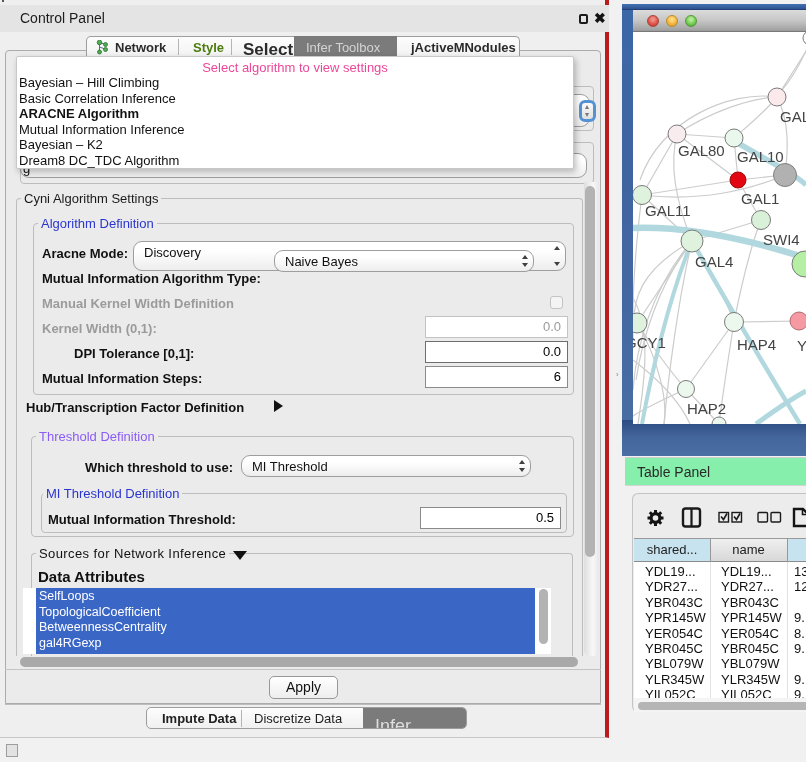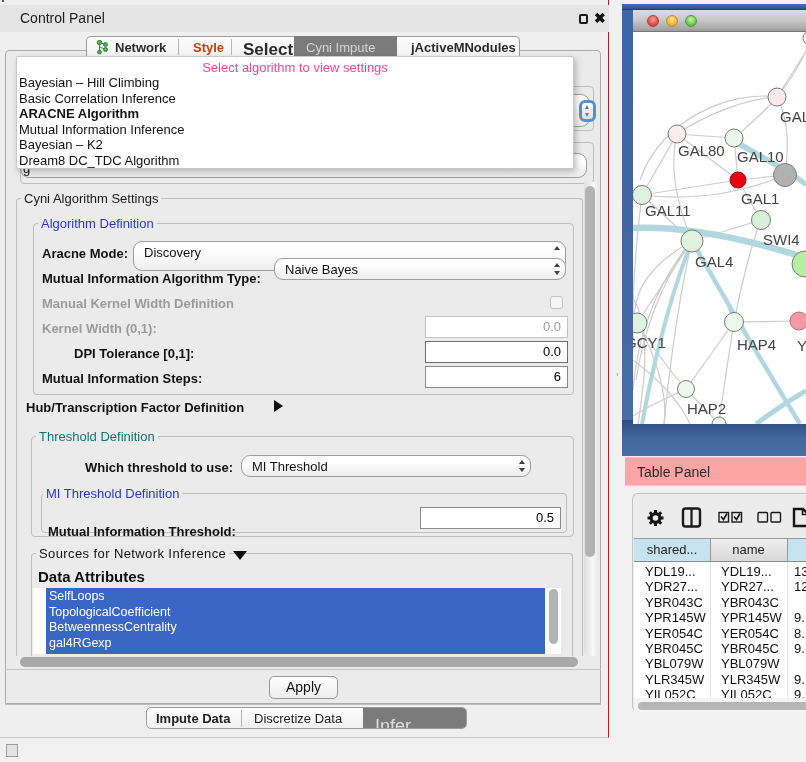--- a/index.html
+++ b/index.html
@@ -12,21 +12,21 @@
 .combo { position:absolute; background:linear-gradient(#ffffff 30%,#ededed); border:1px solid #9e9e9e; border-radius:9px; font-size:13px; color:#111; }
 .combo .ctext { position:absolute; left:10px; top:3px; white-space:nowrap; }
 .step { position:absolute; right:2px; top:0; bottom:0; width:14px; }
 .step .up { position:absolute; left:5px; top:4px; width:0; height:0; border-left:3px solid transparent; border-right:3px solid transparent; border-bottom:4.5px solid #3f3f3f; }
 .step .dn { position:absolute; left:5px; bottom:4px; width:0; height:0; border-left:3px solid transparent; border-right:3px solid transparent; border-top:4.5px solid #3f3f3f; }
 .tfield { position:absolute; background:#fff; font-size:13px; text-align:right; padding-right:6px; }
 </style>
 </head>
 <body>
 
-<div class="abs" style="left:0;top:0;width:609px;height:738px;background:#efefef;border-right:1px solid #b91c1c;border-bottom:1px solid #c8c8c8;">
+<div class="abs" style="left:0;top:0;width:609px;height:738px;background:#efefef;border-right:4px solid #b91c1c;border-bottom:1px solid #c8c8c8;">
 
   <div class="abs" style="left:2px;top:0;width:2px;height:2px;background:#555;"></div>
 
   <div class="abs" style="left:0;top:5px;width:609px;height:27px;background:#e4e4e4;">
     <div class="abs" style="left:20px;top:5px;font-size:14px;color:#1c1c1c;">Control Panel</div>
 
     <div class="abs" style="left:579px;top:9px;width:9px;height:10px;border:2px solid #1a1a1a;border-radius:2px;"></div>
 
     <div class="abs" style="left:594px;top:5px;font-size:14px;font-weight:bold;color:#111;">✖</div>
   </div>
@@ -40,23 +40,23 @@
     <div class="abs" style="left:145px;top:3px;width:1px;height:16px;background:#b5b5b5;"></div>
 
     <svg class="abs" style="left:10px;top:4px;" width="14" height="15" viewBox="0 0 14 15">
       <path d="M3.5 3 L3.5 12 M3.5 7 L9 9 M3.5 3 L9 4" stroke="#5a6b80" stroke-width="1" fill="none"></path>
       <circle cx="3.5" cy="2.5" r="2.3" fill="#4caf50" stroke="#2e7031" stroke-width="0.8"></circle>
       <circle cx="9.5" cy="4.5" r="2" fill="#4caf50" stroke="#2e7031" stroke-width="0.8"></circle>
       <circle cx="9.5" cy="9.5" r="2" fill="#4caf50" stroke="#2e7031" stroke-width="0.8"></circle>
       <circle cx="3.5" cy="12" r="2" fill="#4caf50" stroke="#2e7031" stroke-width="0.8"></circle>
     </svg>
     <div class="abs" style="left:29px;top:4px;font-size:13px;font-weight:bold;color:#2b2b2b;white-space:nowrap;">Network</div>
-    <div class="abs" style="left:107px;top:4px;font-size:13px;font-weight:bold;color:#c2410c;white-space:nowrap;">Style</div>
+    <div class="abs" style="left:107px;top:4px;font-size:13px;font-weight:bold;color:#4d7c0f;white-space:nowrap;">Style</div>
     <div class="abs" style="left:157px;top:4px;font-size:17px;font-weight:bold;color:#2b2b2b;white-space:nowrap;">Select</div>
-    <div class="abs" style="left:220px;top:4px;font-size:13px;color:#d4d4d4;white-space:nowrap;">Cyni Impute</div>
+    <div class="abs" style="left:220px;top:4px;font-size:13px;color:#d4d4d4;white-space:nowrap;">Infer Toolbox</div>
     <div class="abs" style="left:325px;top:4px;font-size:13px;font-weight:bold;color:#2b2b2b;white-space:nowrap;">jActiveMNodules</div>
   </div>
 
   <div class="grp" style="left:20px;top:86px;width:574px;height:45px;"></div>
   <div class="combo" style="left:26px;top:94px;width:564px;height:33px;">
     <div class="abs" style="left:552px;top:5px;width:17px;height:22px;border:3px solid #5592d4;border-radius:6px;background:linear-gradient(#fafafa,#e0e0e0);">
       <div style="position:absolute;left:3px;top:2px;width:0;height:0;border-left:2.5px solid transparent;border-right:2.5px solid transparent;border-bottom:4px solid #777;"></div>
       <div style="position:absolute;left:3px;bottom:2px;width:0;height:0;border-left:2.5px solid transparent;border-right:2.5px solid transparent;border-top:4px solid #777;"></div>
     </div>
   </div>
@@ -74,21 +74,21 @@
   <div class="blbl" style="left:42px;top:246px;">Aracne Mode:</div>
   <div class="combo" style="left:133px;top:241px;width:433px;height:30px;">
     <div class="ctext">Discovery</div>
     <div class="step">
         <div class="up"></div>
         <div class="dn"></div>
       </div>
   </div>
 
   <div class="blbl" style="left:42px;top:271px;">Mutual Information Algorithm Type:</div>
-  <div class="combo" style="left:274px;top:258px;width:292px;height:22px;">
+  <div class="combo" style="left:274px;top:250px;width:260px;height:22px;">
     <div class="ctext">Naive Bayes</div>
     <div class="step">
         <div class="up"></div>
         <div class="dn"></div>
       </div>
   </div>
 
   <div class="blbl" style="left:42px;top:296px;color:#9b9b9b;">Manual Kernel Width Definition</div>
   <div class="abs" style="left:550px;top:296px;width:13px;height:13px;background:#f4f4f4;border:1px solid #c3c3c3;border-radius:3px;"></div>
 
@@ -98,64 +98,64 @@
   <div class="blbl" style="left:42px;top:346px;margin-left:32px;">DPI Tolerance [0,1]:</div>
   <div class="tfield" style="left:425px;top:341px;width:143px;height:22px;border:1px solid #6e6e6e;color:#000;line-height:20px;">0.0</div>
 
   <div class="blbl" style="left:42px;top:371px;">Mutual Information Steps:</div>
   <div class="tfield" style="left:425px;top:366px;width:143px;height:22px;border:1px solid #8a8a8a;color:#000;line-height:20px;">6</div>
 
   <div class="blbl" style="left:26px;top:400px;font-size:13px;">Hub/Transcription Factor Definition</div>
   <div class="abs" style="left:274px;top:400px;width:0;height:0;border-top:6px solid transparent;border-bottom:6px solid transparent;border-left:9px solid #111;"></div>
 
   <div class="grp" style="left:31px;top:436px;width:543px;height:101px;"></div>
-  <div class="grplbl" style="left:36px;top:430px;color:#0f766e;">Threshold Definition</div>
+  <div class="grplbl" style="left:36px;top:430px;color:#8b5cf6;">Threshold Definition</div>
 
   <div class="blbl" style="left:85px;top:460px;">Which threshold to use:</div>
   <div class="combo" style="left:241px;top:455px;width:290px;height:22px;padding-left:40px;">
     <div class="ctext">MI Threshold</div>
     <div class="step">
         <div class="up"></div>
         <div class="dn"></div>
       </div>
   </div>
 
   <div class="grp" style="left:41px;top:493px;width:526px;height:40px;"></div>
   <div class="grplbl" style="left:43px;top:487px;color:#2a35cf;">MI Threshold Definition</div>
 
-  <div class="blbl" style="left:48px;top:512px;margin-top:12px;">Mutual Information Threshold:</div>
+  <div class="blbl" style="left:48px;top:512px;">Mutual Information Threshold:</div>
   <div class="tfield" style="left:420px;top:507px;width:141px;height:22px;border:1px solid #8a8a8a;color:#000;line-height:20px;">0.5</div>
 
   <div class="grp" style="left:31px;top:553px;width:542px;height:103px;border-bottom:none;border-radius:4px 4px 0 0;"></div>
   <div class="grplbl" style="left:36px;top:547px;color:#111;letter-spacing:0.4px;">Sources for Network Inference</div>
   <div class="abs" style="left:233px;top:551px;width:0;height:0;border-left:7px solid transparent;border-right:7px solid transparent;border-top:9px solid #111;"></div>
 
   <div class="blbl" style="left:38px;top:568px;font-size:15px;">Data Attributes</div>
 
-  <div class="abs" style="left:33px;top:588px;width:528px;height:66px;background:#fff;overflow:hidden;">
+  <div class="abs" style="left:23px;top:588px;width:528px;height:66px;background:#fff;overflow:hidden;">
     <div class="abs" style="left:13px;top:0;width:499px;height:66px;background:#3a66c6;color:#fff;font-size:12px;">
       <div style="padding:1px 0 0 3px;line-height:15.5px;font-size:12.5px;">SelfLoops<br>TopologicalCoefficient<br>BetweennessCentrality<br>gal4RGexp</div>
     </div>
     <div class="abs" style="left:516px;top:1px;width:9px;height:55px;background:#b3b3b3;border-radius:5px;"></div>
   </div>
 
   <div class="abs" style="left:20px;top:657px;width:558px;height:10px;background:#a9a9a9;border-radius:5px;"></div>
   <div class="abs" style="left:5px;top:669px;width:596px;height:1px;background:#c4c4c4;"></div>
 
   <div class="abs" style="left:584px;top:182px;width:15px;height:474px;background:linear-gradient(90deg,#dedede,#f8f8f8 60%,#e7e7e7);border-radius:0 0 6px 6px;"></div>
   <div class="abs" style="left:585px;top:186px;width:10px;height:371px;background:#b3b3b3;border-radius:6px;"></div>
 
   <div class="abs" style="left:269px;top:676px;width:69px;height:23px;background:linear-gradient(#ffffff,#ededed);border:1px solid #989898;border-radius:5px;text-align:center;font-size:14px;color:#111;line-height:21px;">Apply</div>
 
   <div class="abs" style="left:5px;top:704px;width:596px;height:1px;background:#bdbdbd;"></div>
 
   <div class="abs" style="left:146px;top:707px;width:321px;height:22px;background:linear-gradient(#fdfdfd,#f0f0f0);border:1px solid #9d9d9d;border-radius:5px;overflow:hidden;">
     <div class="abs" style="left:216px;top:0;width:105px;height:22px;background:#7b7b7b;"></div>
     <div class="abs" style="left:94px;top:2px;width:1px;height:17px;background:#b5b5b5;"></div>
-    <div class="abs" style="left:9px;top:3px;font-size:13px;font-weight:bold;color:#222;">Impute Data</div>
+    <div class="abs" style="left:15px;top:3px;font-size:13px;font-weight:bold;color:#222;">Impute Data</div>
     <div class="abs" style="left:107px;top:3px;font-size:13px;font-weight:normal;color:#222;">Discretize Data</div>
     <div class="abs" style="left:228px;top:8px;font-size:18px;color:#dedede;">Infer Network</div>
   </div>
 </div>
 
 <div class="abs" style="left:616px;top:372px;width:5px;height:6px;color:#8a8a8a;font-size:8px;line-height:6px;">›</div>
 
 <div class="abs" style="left:6px;top:744px;width:12px;height:13px;background:#e2e2e2;border:1px solid #9d9d9d;"></div>
 
 <div class="abs" style="left:16px;top:56px;width:558px;height:113px;background:#fff;border:1px solid #c8c8c8;border-radius:2px;box-shadow:2px 3px 6px rgba(0,0,0,0.25);font-size:13px;color:#111;">
@@ -251,21 +251,21 @@
       <text x="763" y="245">SWI4</text>
       <text x="695" y="267">GAL4</text>
       <text x="625" y="348">GCY1</text>
       <text x="737" y="350">HAP4</text>
       <text x="797" y="351">Y</text>
       <text x="687" y="414">HAP2</text>
     </g>
   </svg>
 </div>
 
-<div class="abs" style="left:625px;top:457px;width:181px;height:29px;background:#fca5a5;border-top:1px solid #cecece;border-bottom:1px solid #d4d4d4;">
+<div class="abs" style="left:625px;top:457px;width:181px;height:29px;background:#86efac;border-top:1px solid #cecece;border-bottom:1px solid #d4d4d4;">
   <div class="abs" style="left:12px;top:6px;font-size:14px;color:#2a2a2a;">Table Panel</div>
 </div>
 
 <div class="abs" style="left:632px;top:493px;width:180px;height:219px;background:#ececec;border:1px solid #c3c3c3;border-radius:6px 0 0 6px;border-right:none;">
 
   <svg class="abs" style="left:10px;top:12px;" width="170" height="24" viewBox="0 0 170 24">
 
     <g fill="#141414">
       <circle cx="12.5" cy="12" r="6"></circle>
       <g stroke="#141414" stroke-width="3">

